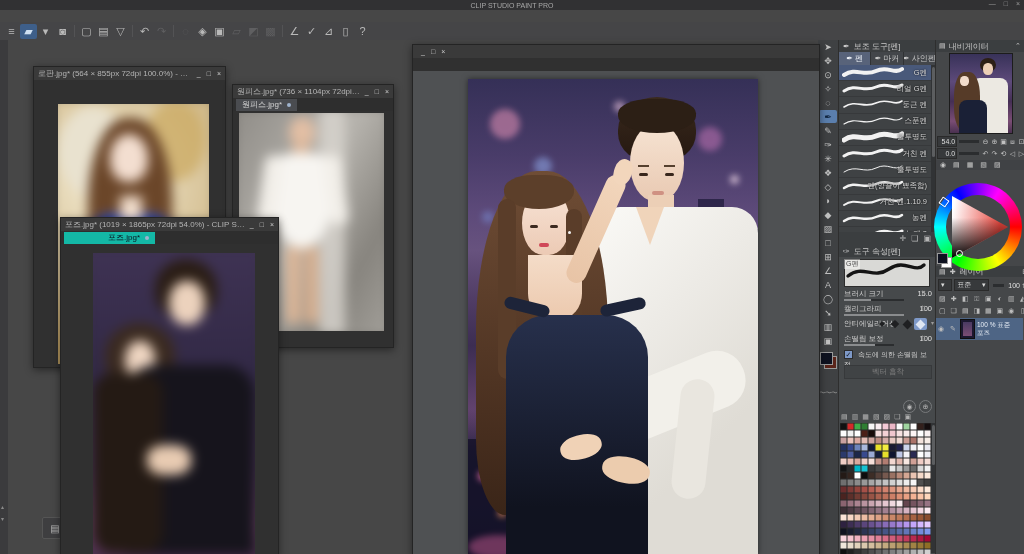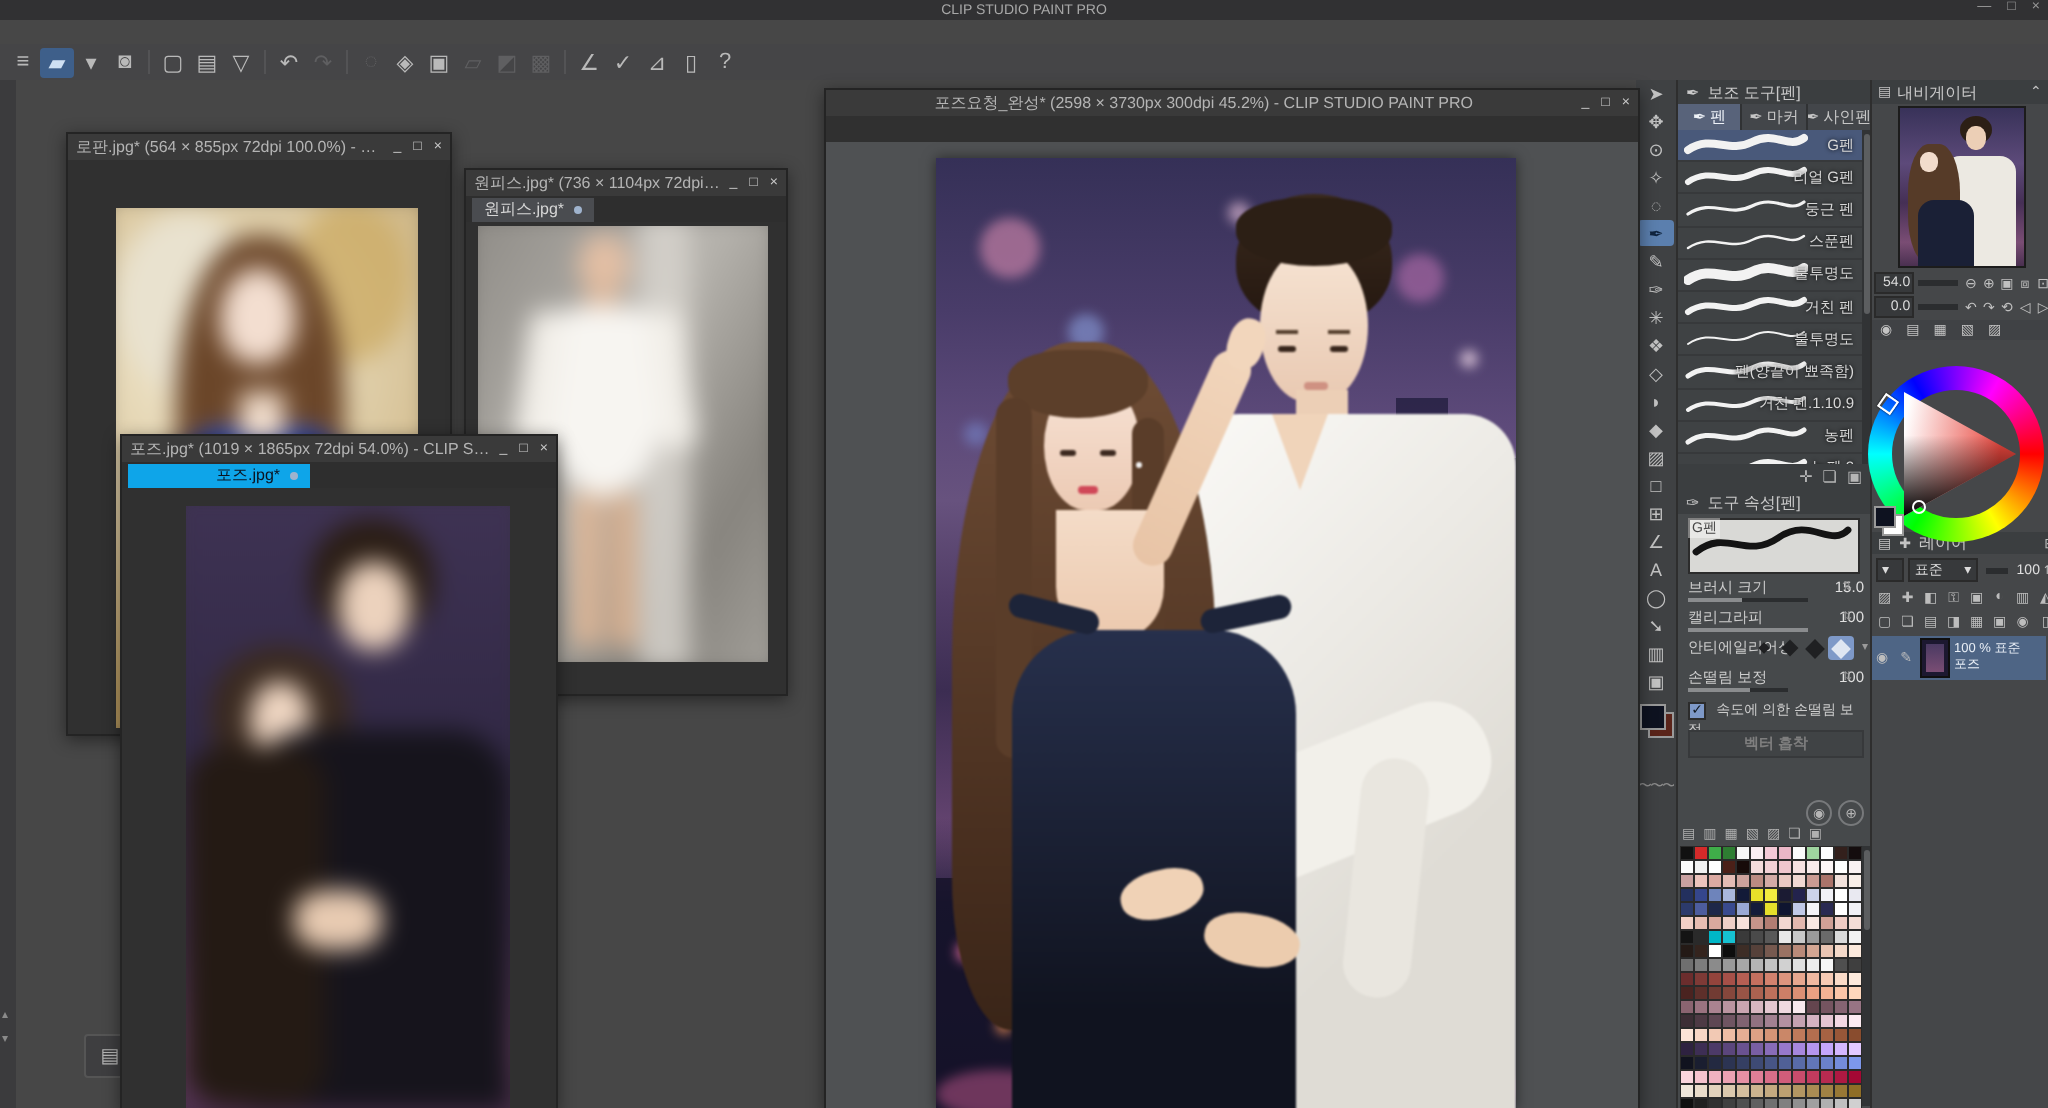--- a/index.html
+++ b/index.html
@@ -26,21 +26,21 @@
            border-radius:2px;display:flex;align-items:center;justify-content:center;font-size:10px;color:#b5b5b5;}
   
   .doc{background:#303030;border:1px solid #242424;box-shadow:0 2px 8px rgba(0,0,0,.45);}
   .doc-title{height:13px;background:#3a3a3a;display:flex;align-items:center;font-size:8px;color:#b4b4b4;
              padding:0 4px;white-space:nowrap;overflow:hidden;}
   .doc-title .t{flex:1;text-align:center;overflow:hidden;text-overflow:ellipsis;white-space:nowrap;}
   .doc-title .c{display:flex;gap:6px;font-size:7px;color:#cccccc;margin-left:4px;}
   .doc-tabs{height:13px;background:#2e2e2e;display:flex;align-items:flex-end;padding-left:3px;}
   .doc-tab{height:12px;line-height:12px;padding:0 6px;font-size:8px;background:#4a4c50;color:#d6d6d6;
            display:flex;align-items:center;gap:5px;max-width:90px;overflow:hidden;white-space:nowrap;}
-  .doc-tab.active-blue{background:#0ea5e9;color:#0c1320;padding-left:44px;}
+  .doc-tab.active-blue{background:#14b8a6;color:#0c1320;padding-left:44px;}
   .doc-tab .dot{width:4px;height:4px;border-radius:50%;background:#9fb3cd;}
   .doc-body{position:absolute;left:0;right:0;bottom:0;top:26px;background:#303030;overflow:hidden;}
   .refimg{position:absolute;overflow:hidden;}
   .refimg>.blurwrap{position:absolute;left:-8px;top:-8px;right:-8px;bottom:-8px;filter:blur(6px);}
   
   .canvas-area{position:absolute;left:0;right:0;top:26px;bottom:0;background:#4f5153;overflow:hidden;}
   .artwork{position:absolute;left:55px;top:8px;width:290px;height:476px;overflow:hidden;
            background:linear-gradient(180deg,#353057 0%,#493c69 16%,#5d4a7a 28%,#67527e 36%,
                       #513d66 46%,#3c2d52 56%,#63436f 70%,#8a5b80 82%,#5e3f63 92%,#46304f 100%);
            box-shadow:0 0 6px rgba(0,0,0,.5);}
@@ -250,21 +250,20 @@
           <div style="position:absolute;left:40px;top:120px;width:130px;height:190px;background:#16141c;border-radius:30px 30px 0 0;"></div>
           <div style="position:absolute;left:8px;top:128px;width:70px;height:180px;background:#241a14;border-radius:20px;"></div>
           <div style="position:absolute;left:62px;top:200px;width:44px;height:30px;background:#e8cbb2;border-radius:40%;"></div>
         </div>
       </div>
     </div>
   </div>
 
   <div class="abs doc" style="left:412px;top:44px;width:406px;height:510px;z-index:1;">
     <div class="doc-title">
-      <span class="t">포즈요청_완성* (2598 × 3730px 300dpi 45.2%) - CLIP STUDIO PAINT PRO</span>
       <span class="c">
         <span>_</span>
         <span>□</span>
         <span>×</span>
       </span>
     </div>
     <div class="canvas-area">
       <div class="artwork">
 
         <div class="bokeh" style="left:22px;top:30px;width:30px;height:30px;background:#d98bb0;opacity:.6;"></div>
@@ -505,21 +504,21 @@
       <span class="pval">100</span>
       <span class="spin">⇅</span>
       <span class="track" style="width:50px;">
           <i style="width:62%;"></i>
         </span>
     </div>
     <div class="prow" style="top:105px;">
       <span class="chk">✓</span>
       <span style="font-size:7px;">속도에 의한 손떨림 보정</span>
     </div>
-    <div class="prow vecrow" style="top:120px;font-weight:bold;">
+    <div class="prow vecrow" style="top:120px;">
       <span>벡터 흡착</span>
     </div>
   </div>
 
   <div class="abs panel" style="left:838px;top:398px;width:97px;height:156px;">
     <div class="roundbtn" style="left:64px;top:2px;">
         <span>◉</span>
       </div>
     <div class="roundbtn" style="left:80px;top:2px;">
         <span>⊕</span>

